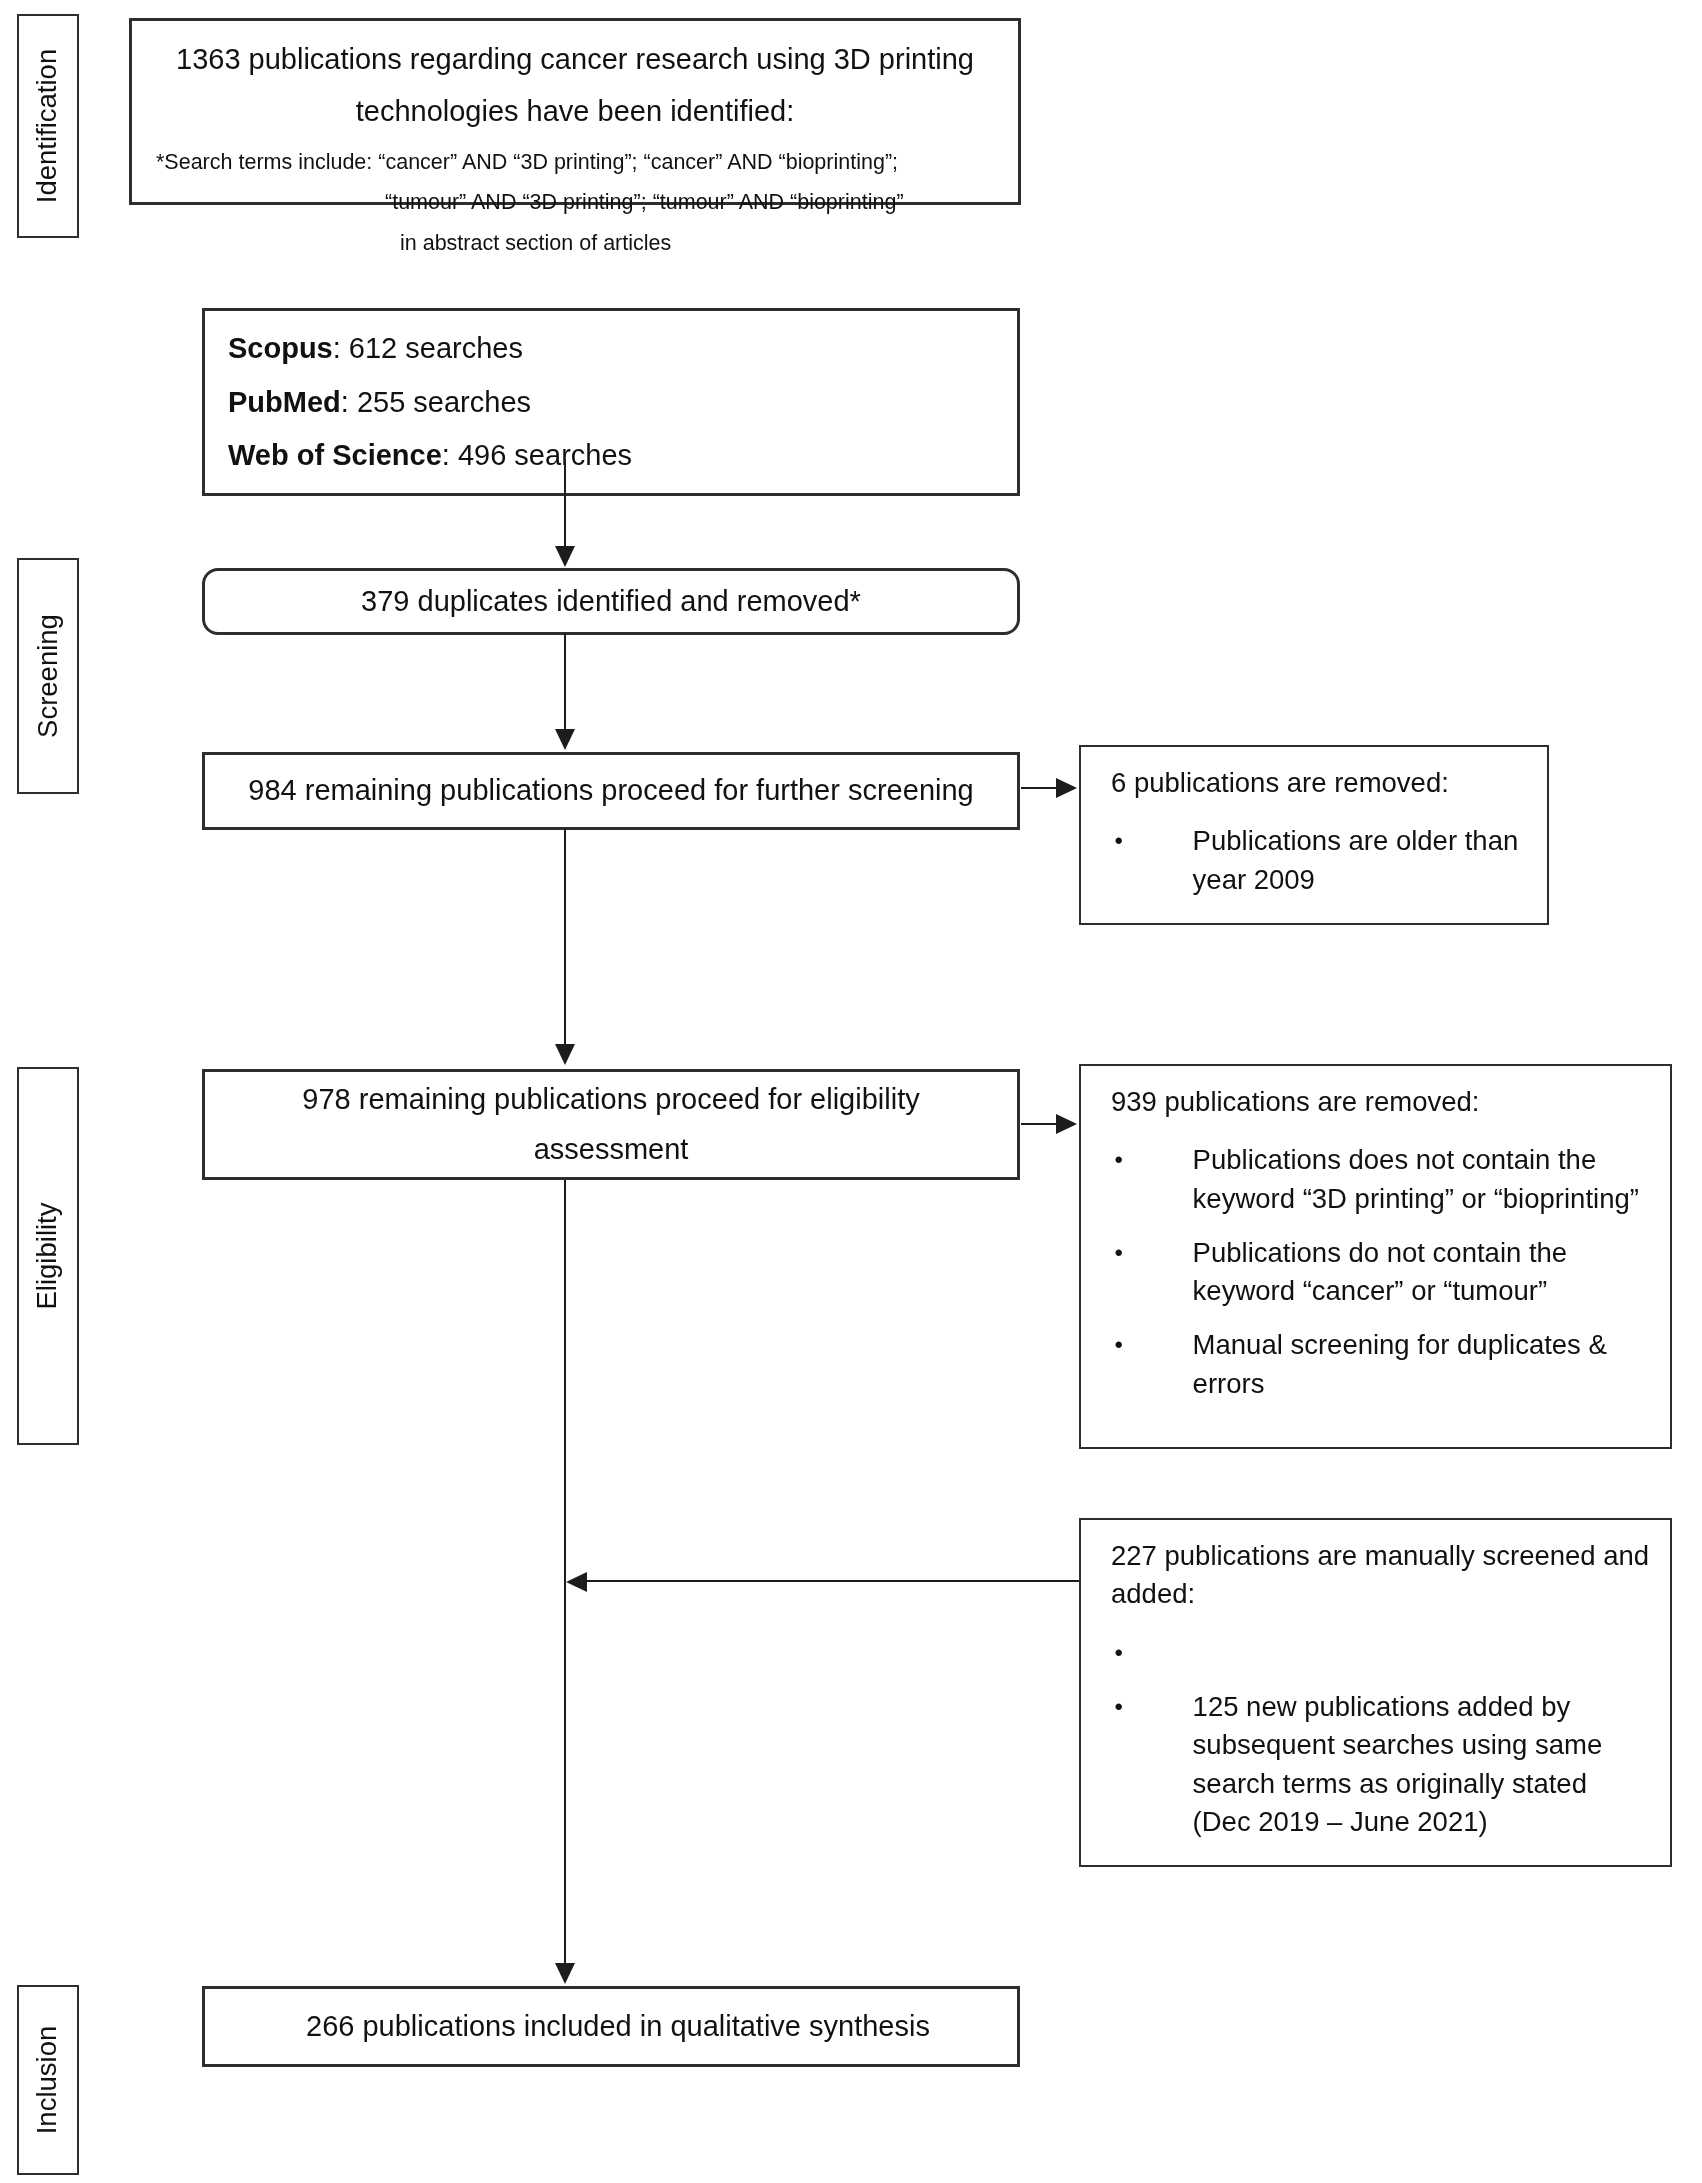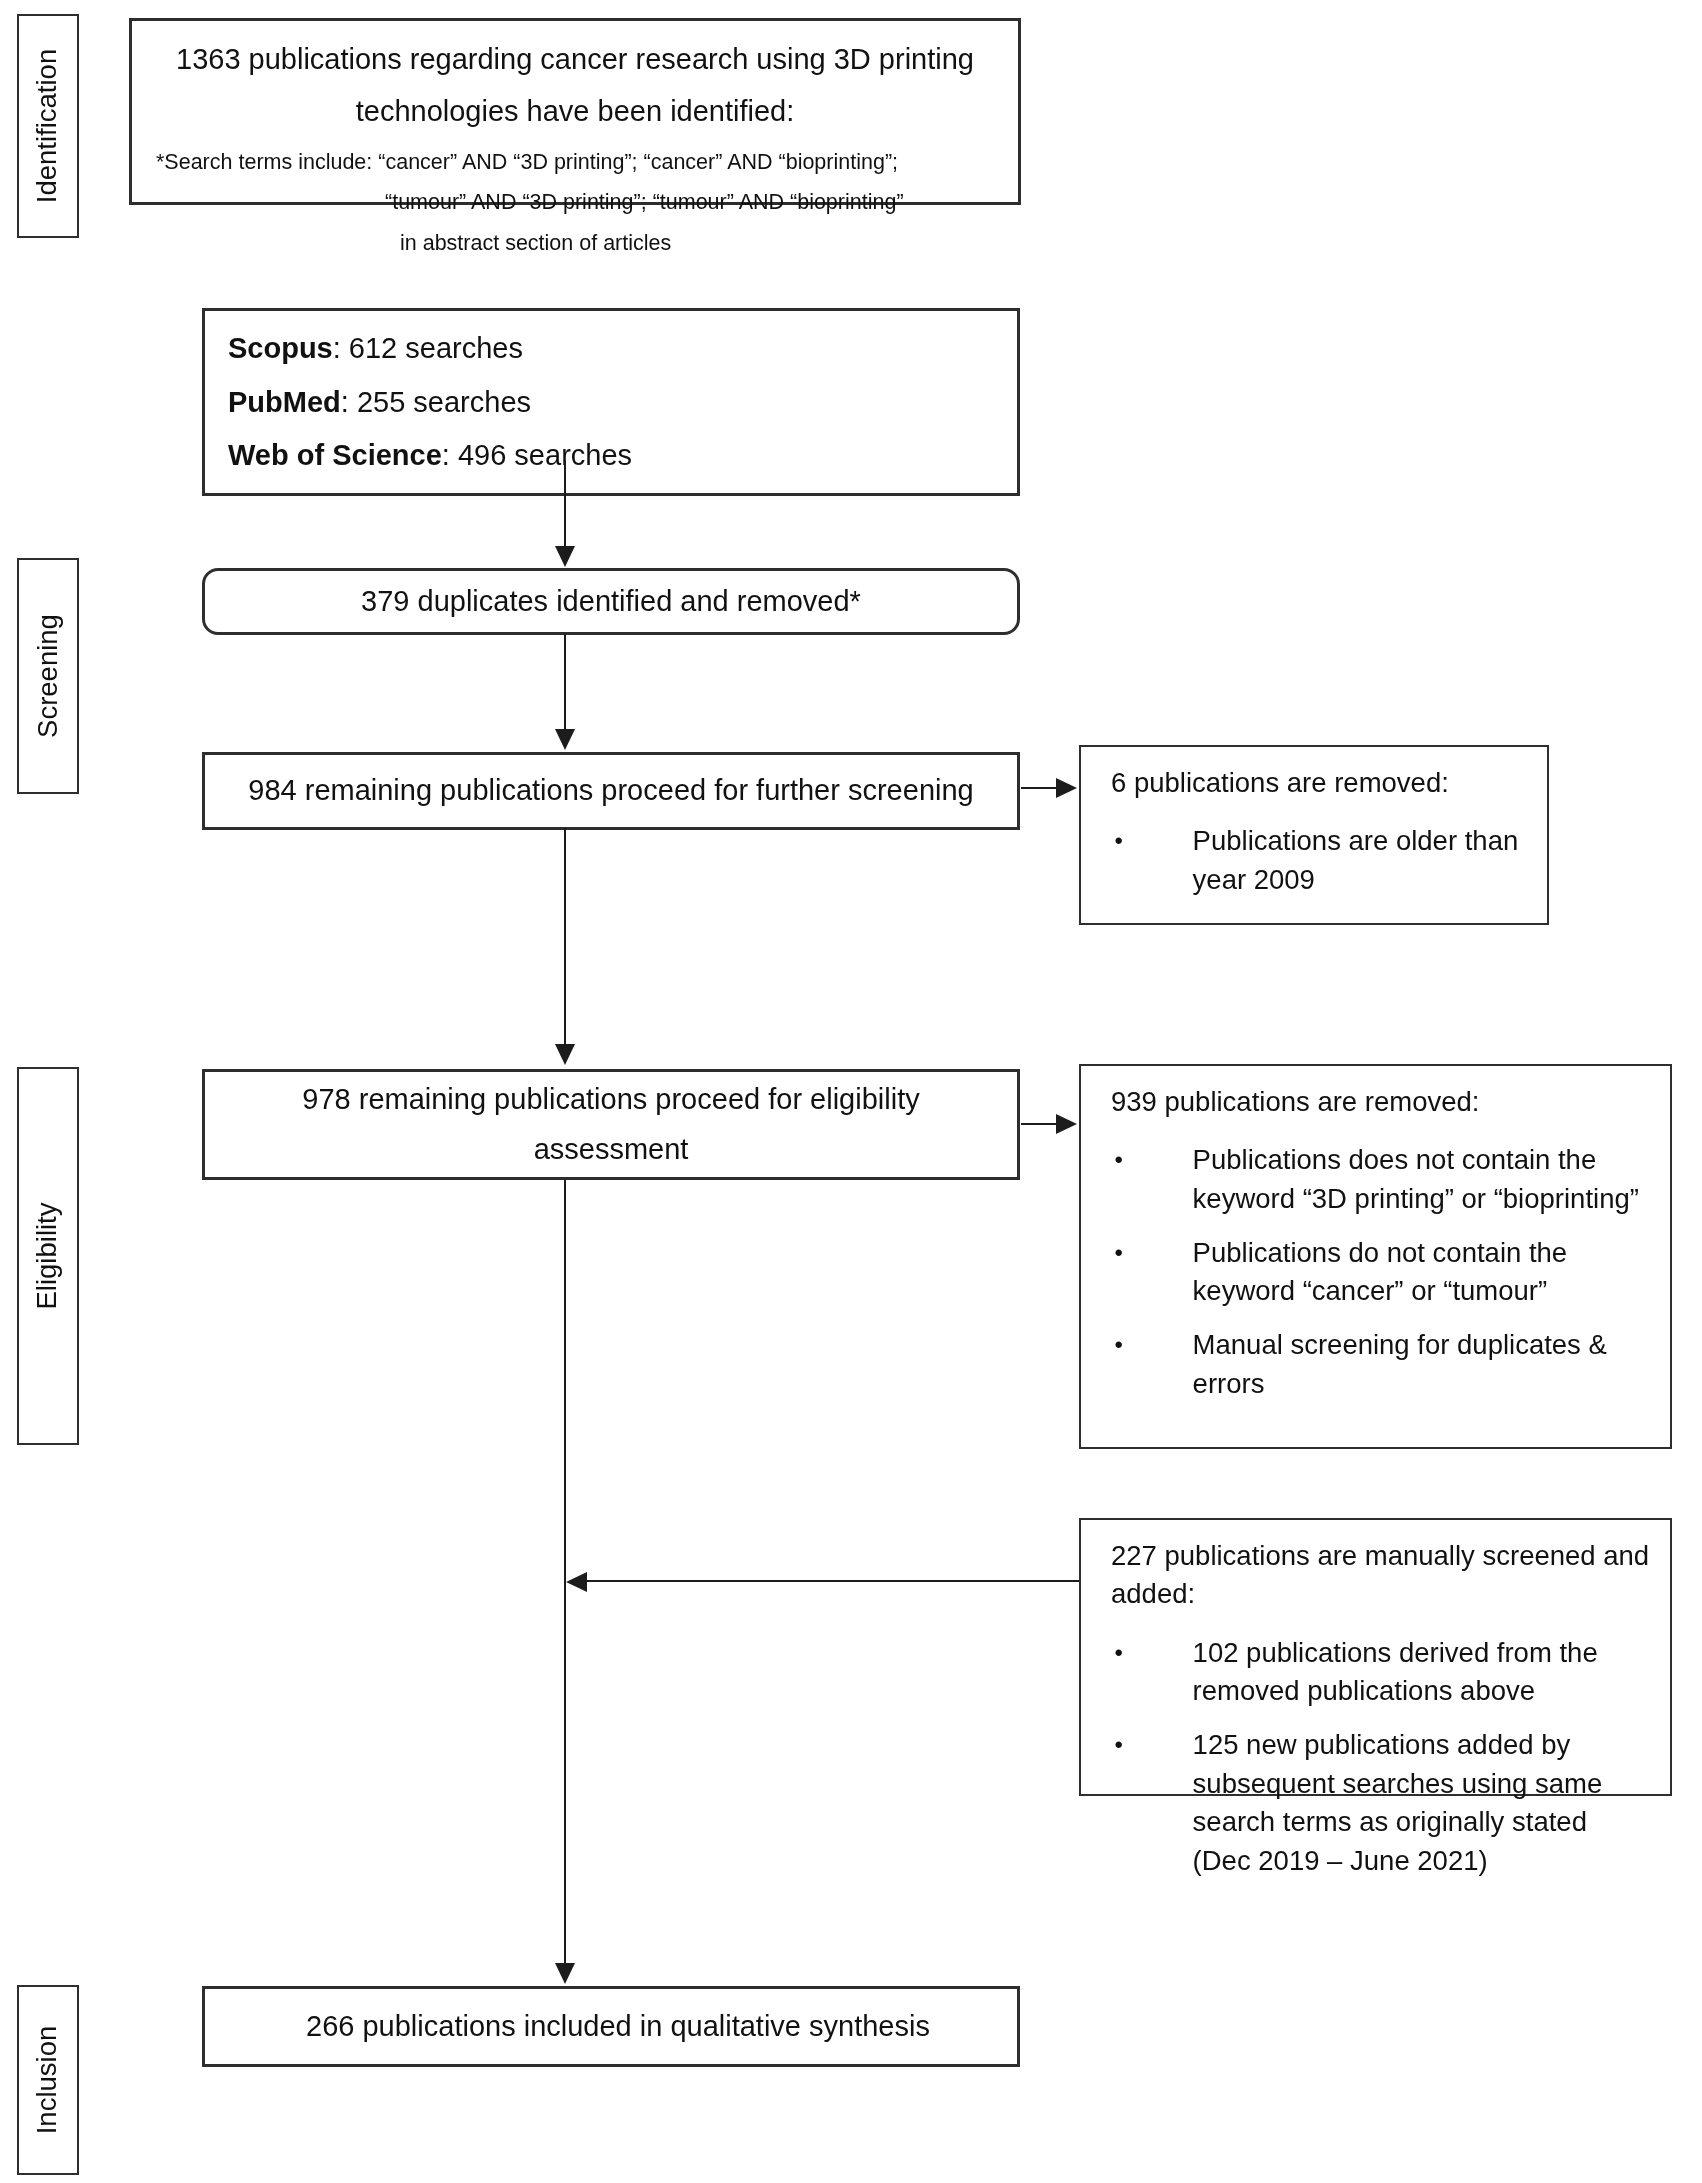--- a/index.html
+++ b/index.html
@@ -139,25 +139,24 @@
     <div class="bullet-row">
       <span class="dot">•</span>
       <span class="btxt">Publications do not contain the keyword “cancer” or “tumour”</span>
     </div>
     <div class="bullet-row">
       <span class="dot">•</span>
       <span class="btxt">Manual screening for duplicates &amp; errors</span>
     </div>
   </div>
 
-  <div class="sidebox dbox" style="left:1079px;top:1518px;width:593px;height:278px;">
+  <div class="sidebox dbox" style="left:1079px;top:1518px;width:593px;height:349px;">
     <div class="hdr">227 publications are manually screened and added:</div>
     <div class="bullet-row">
       <span class="dot">•</span>
-      <span class="btxt">102 publications derived from the removed publications above</span>
     </div>
     <div class="bullet-row">
       <span class="dot">•</span>
       <span class="btxt">125 new publications added by subsequent searches using same search terms as originally stated (Dec 2019 – June 2021)</span>
     </div>
   </div>
 
   <div class="fbox cbox" style="left:202px;top:1986px;width:818px;height:81px;padding-left:32px;">
     <span>266 publications included in qualitative synthesis</span>
   </div>

